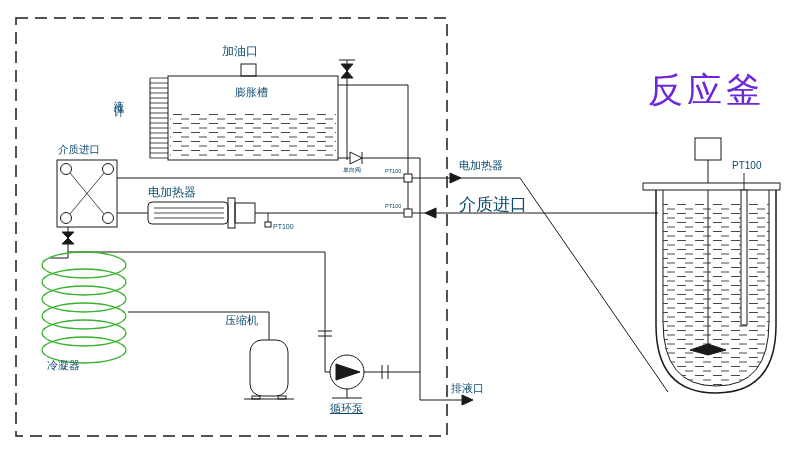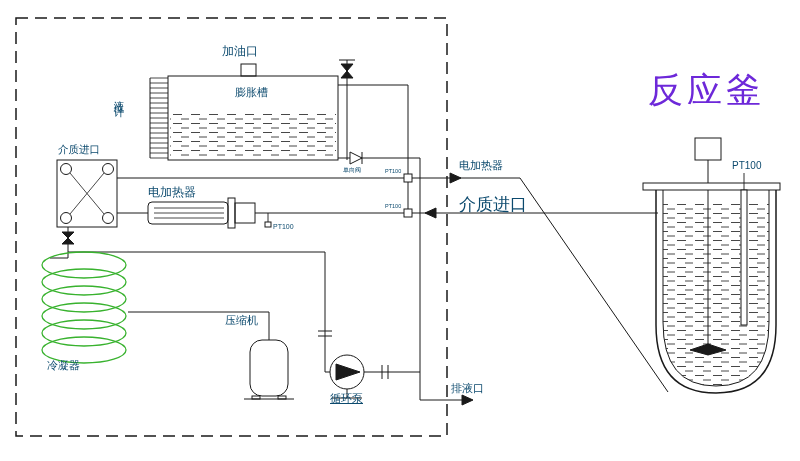--- a/index.html
+++ b/index.html
@@ -149,21 +149,21 @@
 </svg>
 
 <div class="lbl" style="left:222px;top:45px;font-size:12px;">加油口</div>
 <div class="lbl" style="left:235px;top:87px;font-size:11px;text-align:center;">膨胀槽</div>
 <div class="lbl vert" style="left:114px;top:92px;font-size:10.5px;">液位计</div>
 <div class="lbl" style="left:58px;top:144px;font-size:10.5px;">介质进口</div>
 <div class="lbl" style="left:148px;top:186px;font-size:12px;">电加热器</div>
 <div class="lbl tiny" style="left:273px;top:223px;font-size:7px;">PT100</div>
 <div class="lbl" style="left:47px;top:360px;font-size:11px;">冷凝器</div>
 <div class="lbl" style="left:225px;top:315px;font-size:11px;">压缩机</div>
-<div class="lbl" style="left:330px;top:393px;font-size:11px;text-decoration:underline;">循环泵</div>
+<div class="lbl" style="left:330px;top:403px;font-size:11px;text-decoration:underline;">循环泵</div>
 <div class="lbl tiny" style="left:343px;top:167px;">单向阀</div>
 <div class="lbl" style="left:459px;top:160px;font-size:11px;">电加热器</div>
 <div class="lbl" style="left:459px;top:196px;font-size:17px;">介质进口</div>
 <div class="lbl" style="left:451px;top:383px;font-size:11px;">排液口</div>
 <div class="lbl micro" style="left:385px;top:169px;">PT100</div>
 <div class="lbl micro" style="left:385px;top:204px;">PT100</div>
 <div class="lbl big-title" style="left:648px;top:72px;">反应釜</div>
 <div class="lbl" style="left:732px;top:161px;font-size:10px;">PT100</div>
 
 </div>

